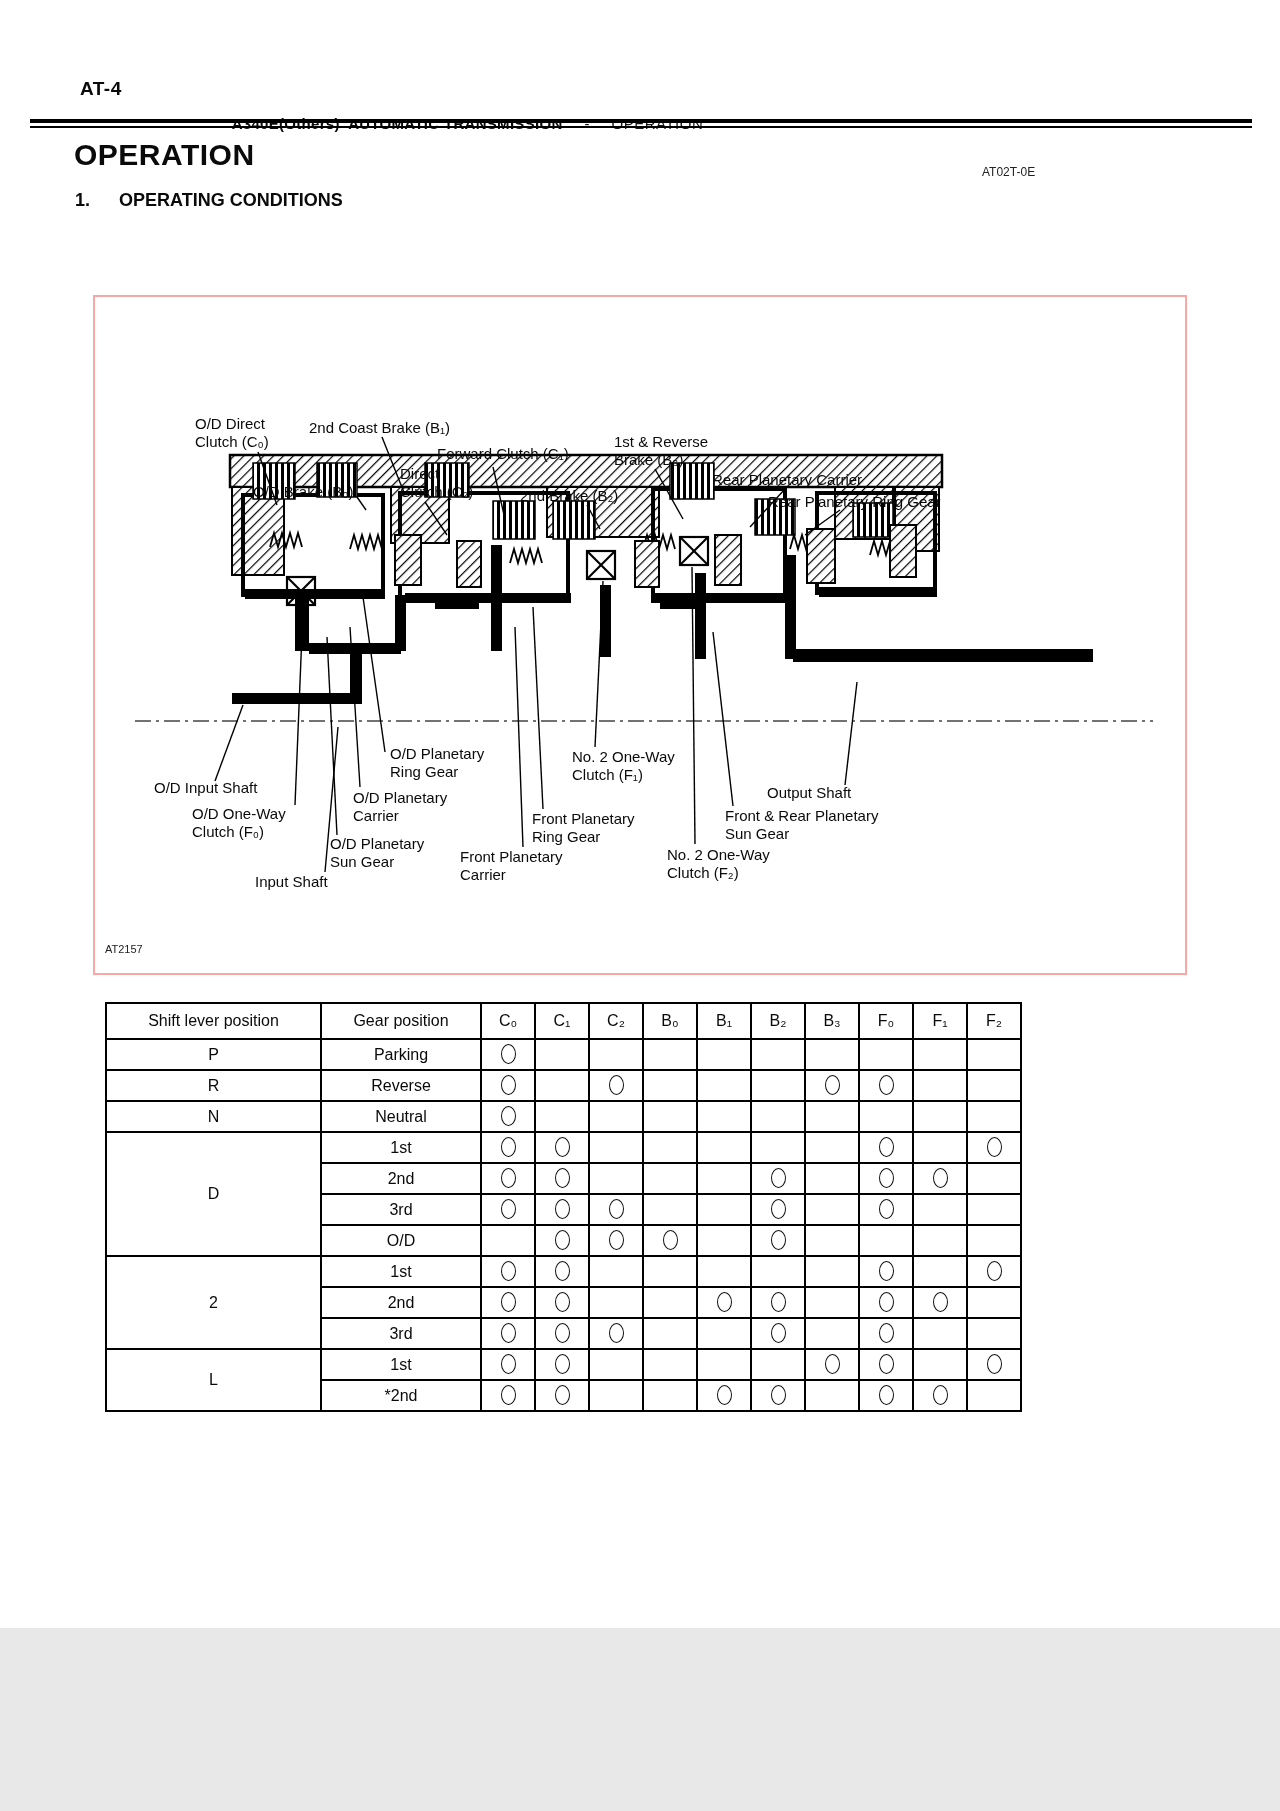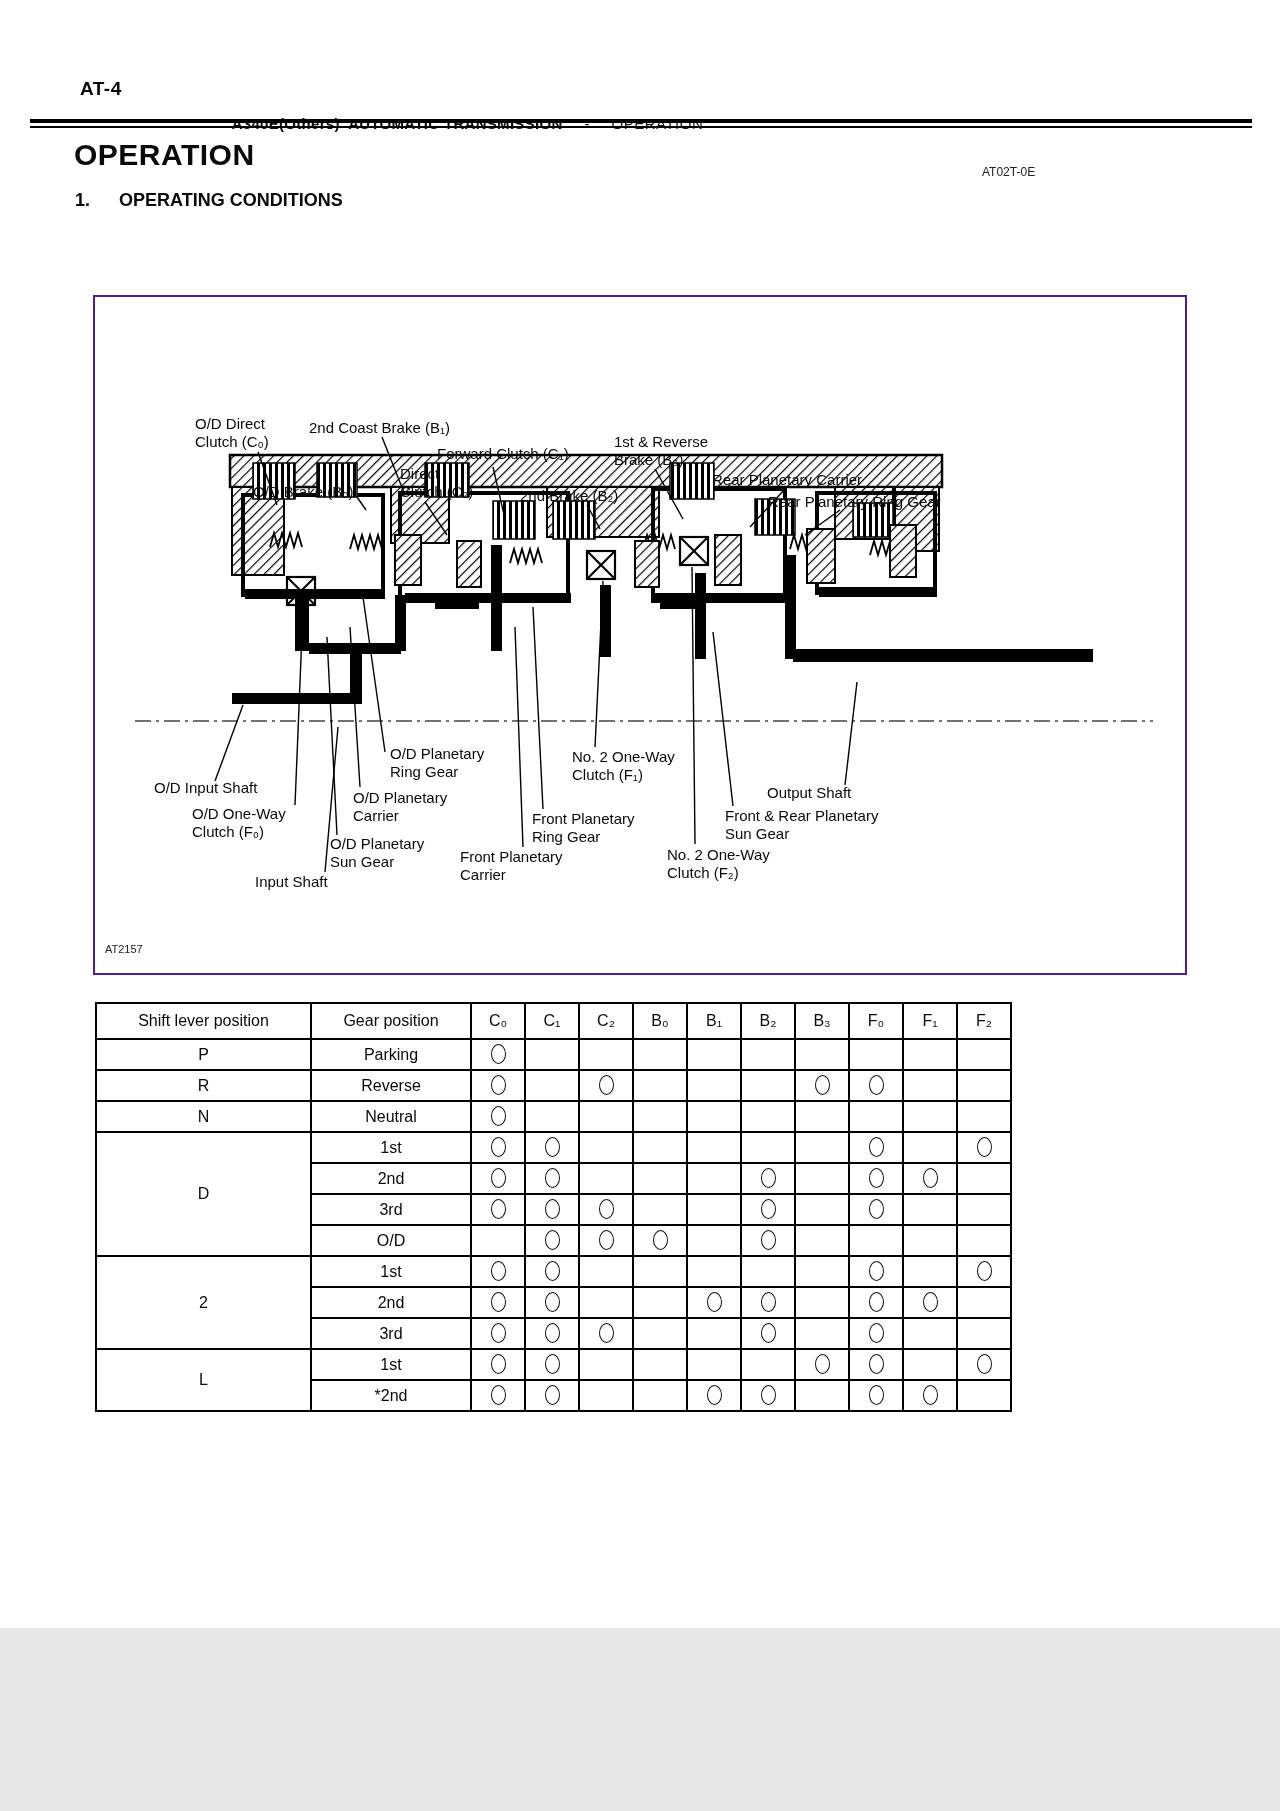--- a/index.html
+++ b/index.html
@@ -15,30 +15,30 @@
   .running .bold{font-weight:bold;letter-spacing:.3px;}
   .running .dash{margin:0 22px;}
   .running .sect{font-weight:normal;color:#151515;letter-spacing:.5px;}
   .rule-thick{left:30px;top:119px;width:1222px;height:3.5px;background:#000;}
   .rule-thin{left:30px;top:126px;width:1222px;height:1.5px;background:#000;}
   .doc-title{left:74px;top:138px;font-size:30px;font-weight:bold;letter-spacing:.5px;}
   .sec-head{left:75px;top:190px;font-size:18px;font-weight:bold;}
   .sec-head .num{display:inline-block;width:44px;}
   .doc-code{left:982px;top:165px;font-size:12px;color:#222;}
   
-  .dbox{left:93px;top:295px;width:1094px;height:680px;border:2px solid #4c1d95;box-sizing:border-box;}
+  .dbox{left:93px;top:295px;width:1094px;height:680px;border:2px solid #fca5a5;box-sizing:border-box;}
   .dbox svg{position:absolute;left:0;top:0;width:100%;height:100%;}
   .dlabel{position:absolute;font-size:15px;line-height:17.5px;white-space:pre-line;color:#0a0a0a;}
   .fig-code{position:absolute;left:10px;top:646px;font-size:11px;color:#222;}
   
   .legend{left:93px;top:975px;width:915px;text-align:right;padding-right:44px;box-sizing:border-box;font-size:15px;}
   .circle{display:inline-block;width:13px;height:18px;border:1.6px solid #111;border-radius:50%;vertical-align:-3px;background:#fff;}
   .legend .circle{margin-right:6px;}
   
-  .tbl-wrap{left:95px;top:1002px;}
+  .tbl-wrap{left:105px;top:1002px;}
   table.op{border-collapse:collapse;table-layout:fixed;}
   table.op th,table.op td{border:2px solid #000;padding:0;text-align:center;font-size:16px;background:#fff;}
   table.op th{height:34px;font-weight:normal;}
   table.op td{height:29px;}
   th.col-lever{width:213px;}
   th.col-gear{width:158px;}
   th.col-el{width:52px;}
   td.lever-cell{font-size:16px;}
   td.gear-cell{font-size:16px;}
   .footnote{left:88px;top:1443px;font-size:17px;letter-spacing:.2px;}

